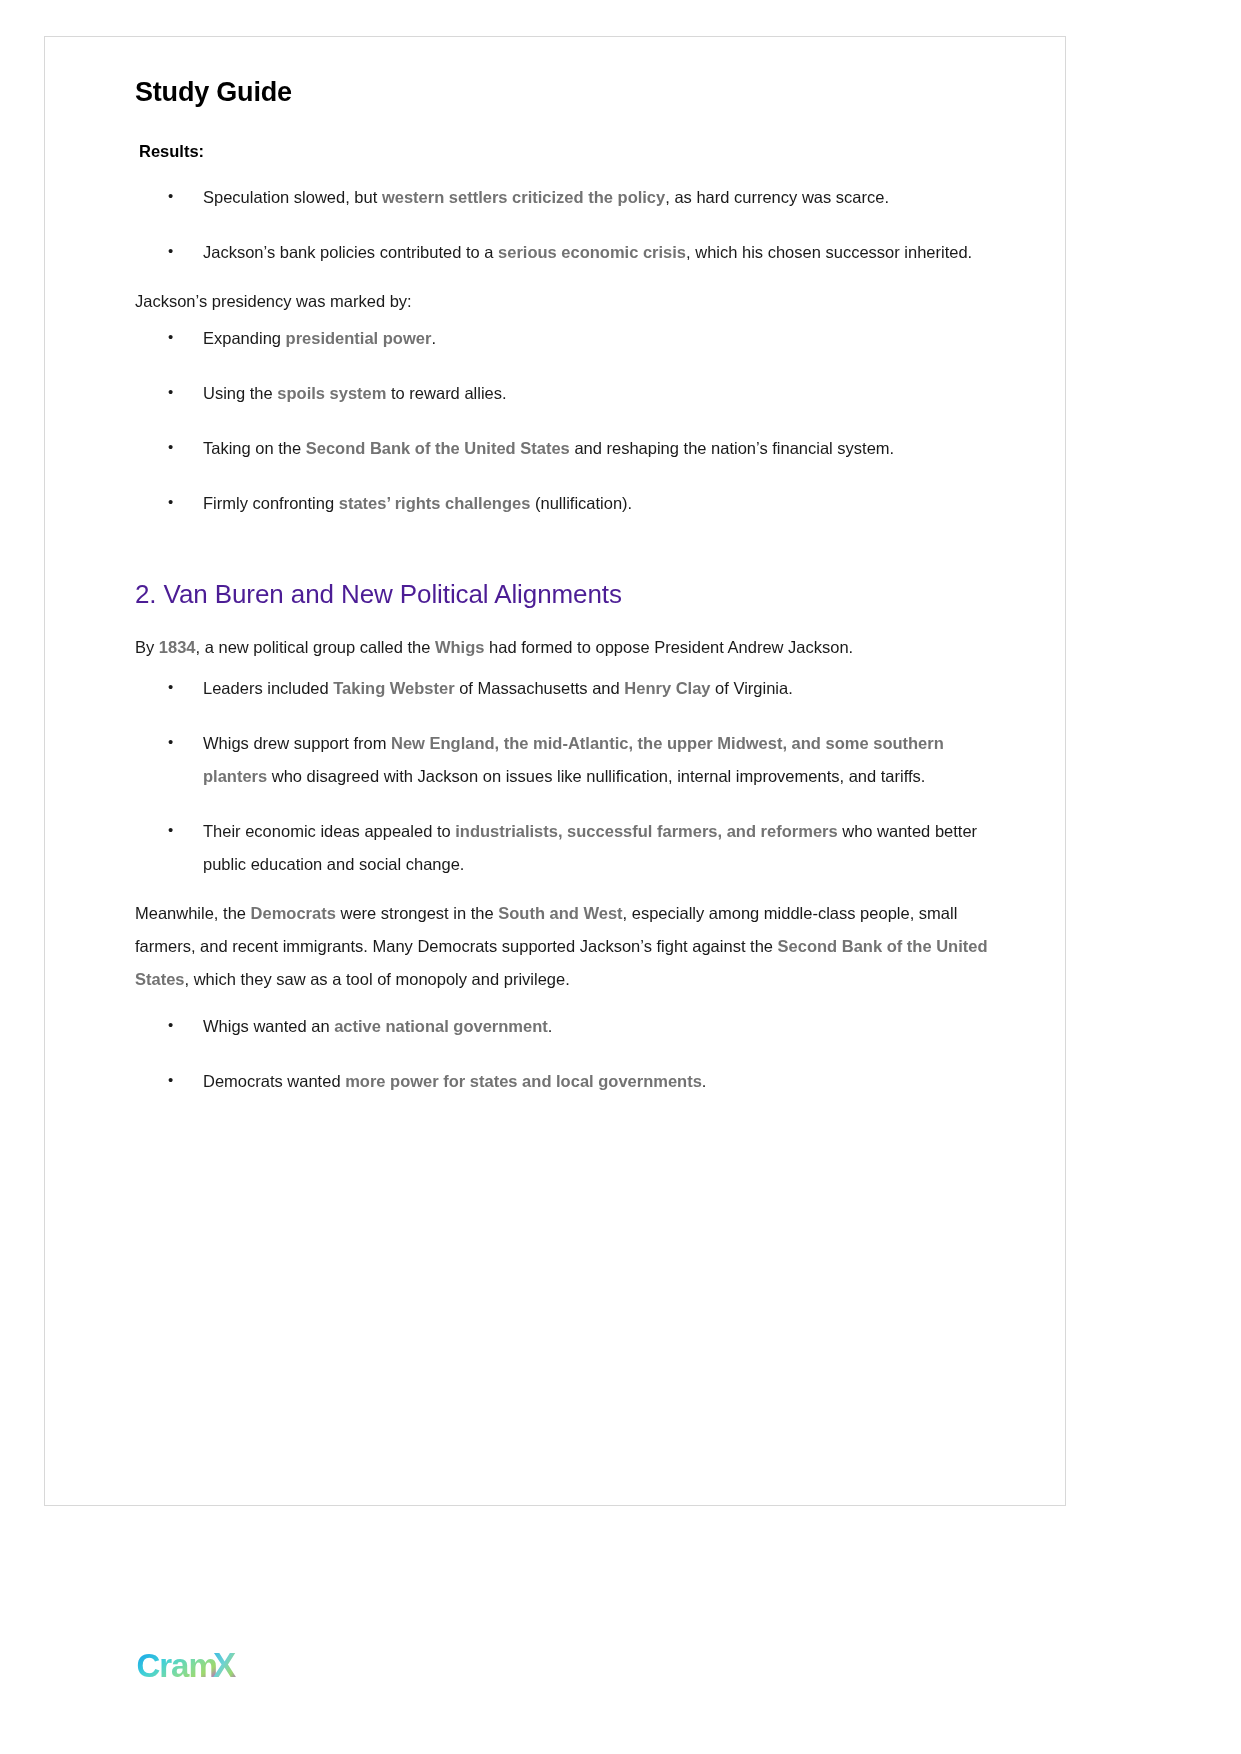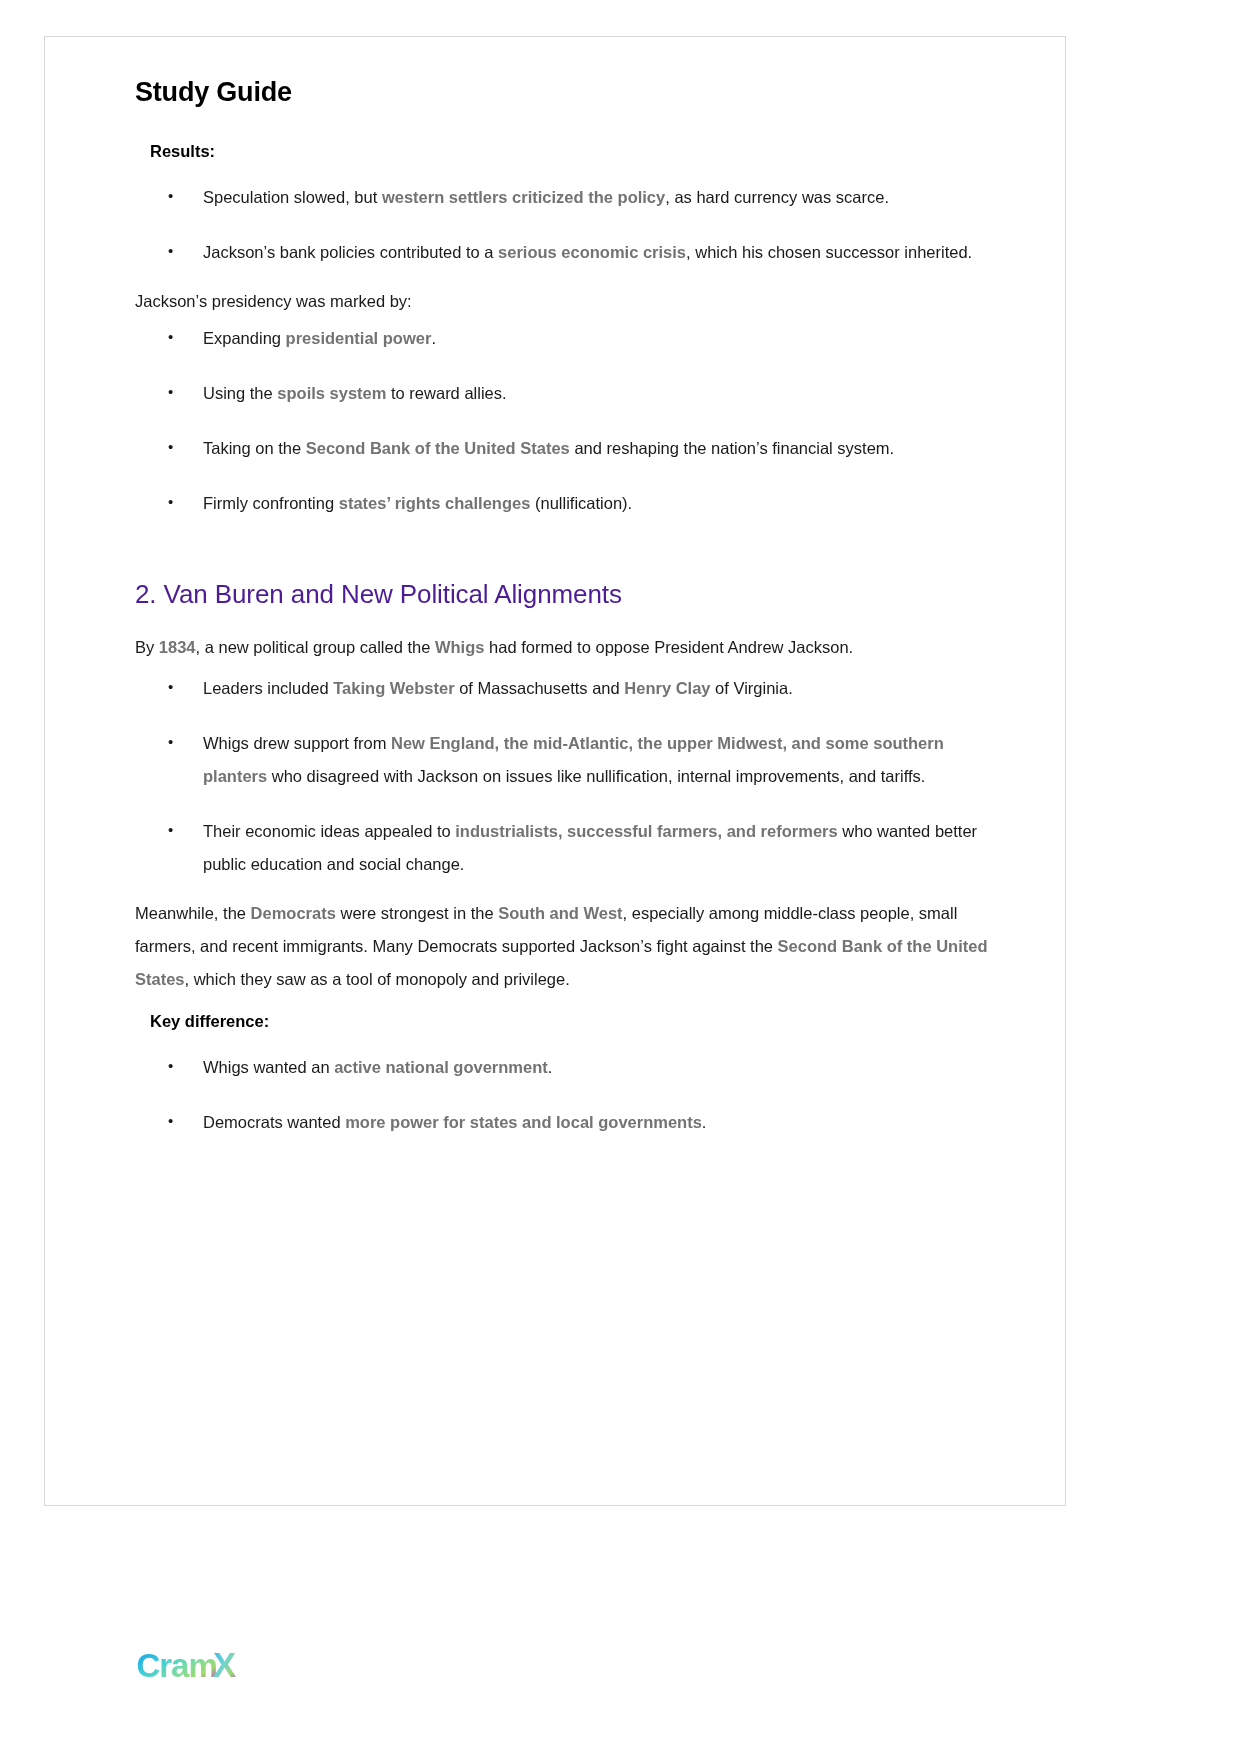--- a/index.html
+++ b/index.html
@@ -81,21 +81,21 @@
   }
   .para.tight { margin-bottom: 8px; }
   .para.lead { margin-bottom: 4px; }
 
   .label-bold {
     position: relative;
     z-index: 2;
     font-size: 16.5px;
     font-weight: bold;
     color: #000000;
-    margin: 0 0 18px 15px;
+    margin: 0 0 18px 4px;
     line-height: 1.4;
   }
 
   ul.bullets {
     list-style: none;
     margin: 0 0 16px 0;
     padding: 0;
     position: relative;
     z-index: 2;
   }
@@ -176,21 +176,20 @@
     <div class="para tight"><span>By </span><b>1834</b><span>, a new political group called the </span><b>Whigs</b><span> had formed to oppose President Andrew Jackson.</span></div>
 
     <ul class="bullets">
         <li><span>Leaders included </span><b>Taking Webster</b><span> of Massachusetts and </span><b>Henry Clay</b><span> of Virginia.</span></li>
         <li><span>Whigs drew support from </span><b>New England, the mid-Atlantic, the upper Midwest, and some southern planters</b><span> who disagreed with Jackson on issues like nullification, internal improvements, and tariffs.</span></li>
         <li><span>Their economic ideas appealed to </span><b>industrialists, successful farmers, and reformers</b><span> who wanted better public education and social change.</span></li>
       </ul>
 
     <div class="para"><span>Meanwhile, the </span><b>Democrats</b><span> were strongest in the </span><b>South and West</b><span>, especially among middle-class people, small farmers, and recent immigrants. Many Democrats supported Jackson’s fight against the </span><b>Second Bank of the United States</b><span>, which they saw as a tool of monopoly and privilege.</span></div>
 
-    <div class="label-bold">Key difference:</div>
 
     <ul class="bullets">
         <li><span>Whigs wanted an </span><b>active national government</b><span>.</span></li>
         <li><span>Democrats wanted </span><b>more power for states and local governments</b><span>.</span></li>
       </ul>
 
   </div>
 
   <div class="footer-logo">
     <svg viewBox="0 0 160 46" xmlns="http://www.w3.org/2000/svg">

